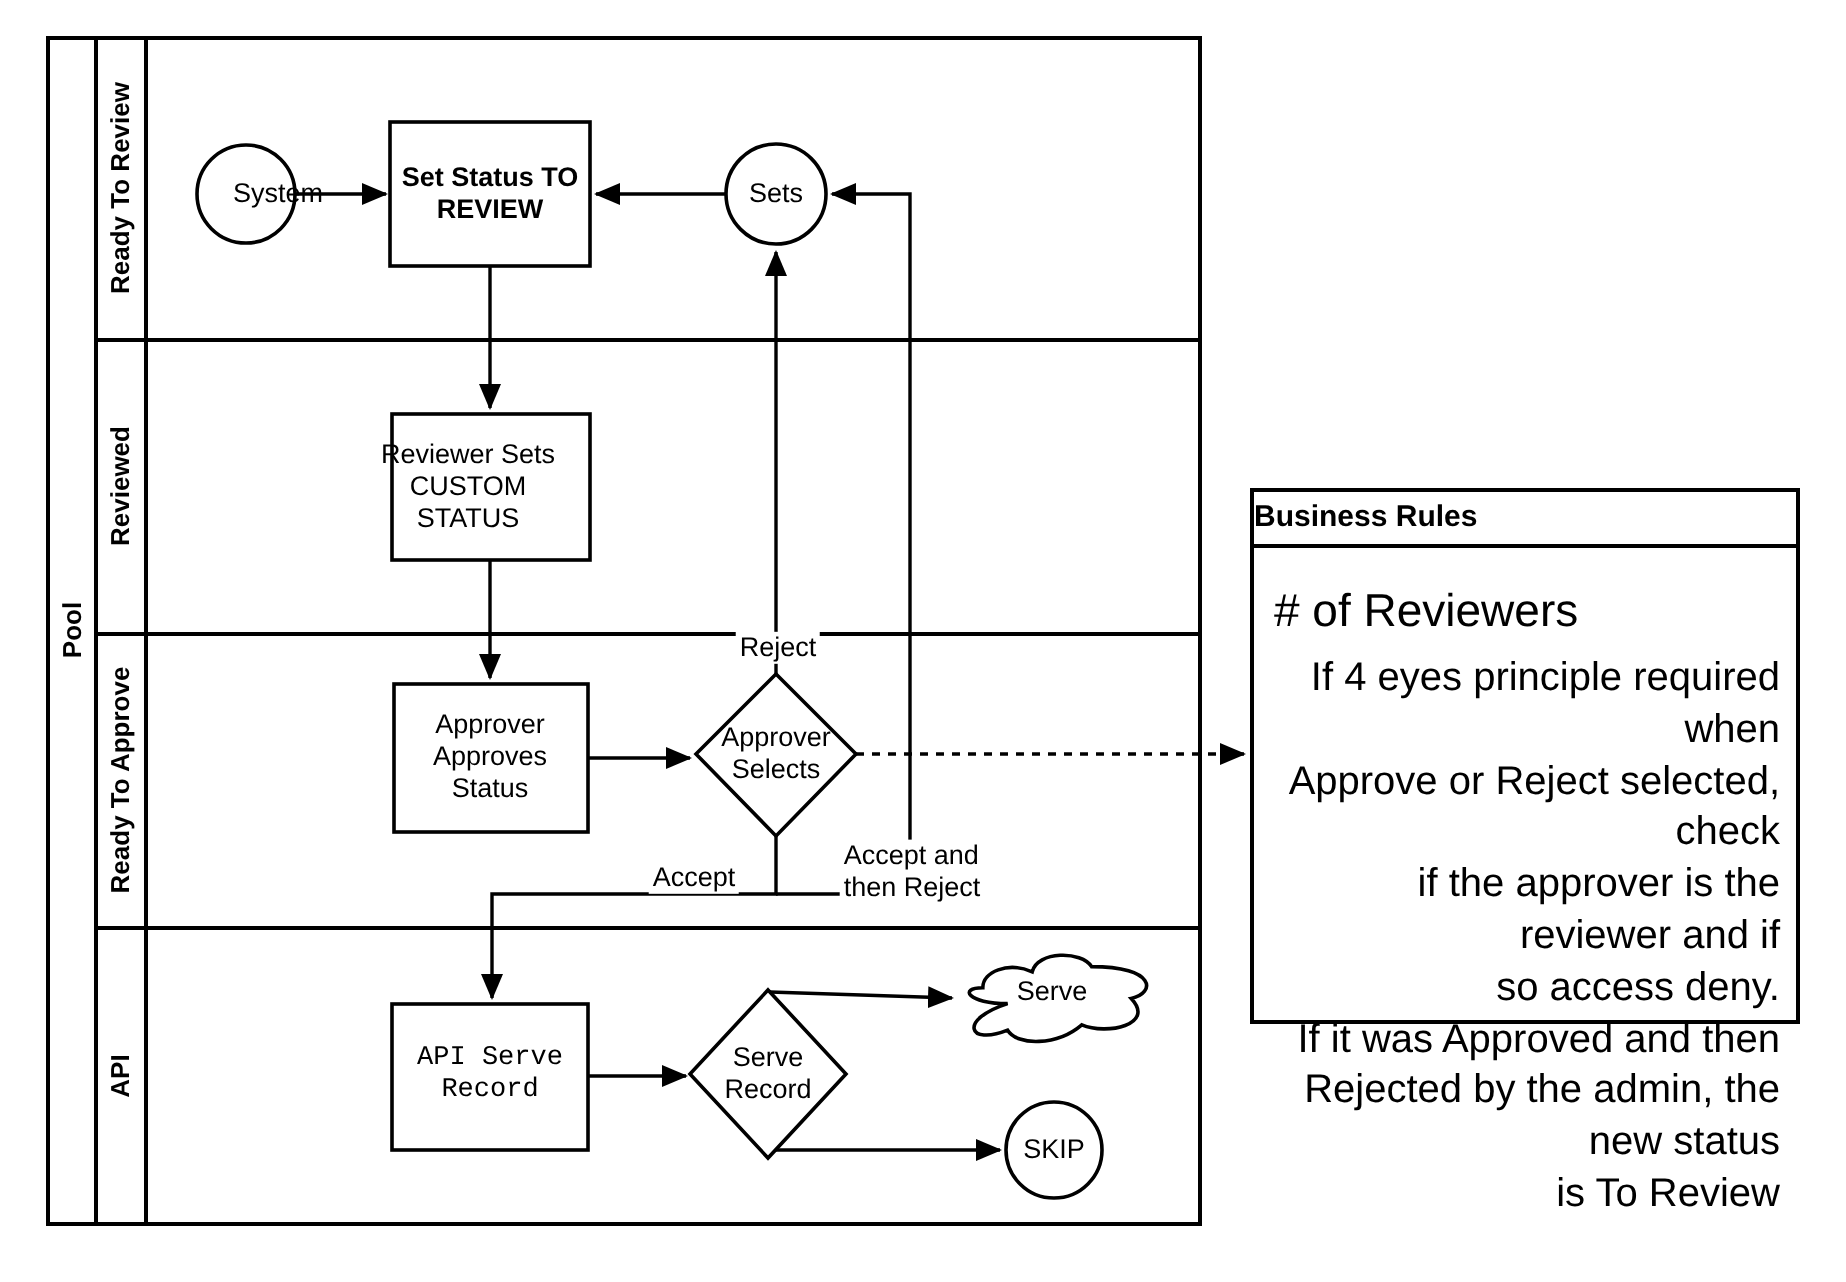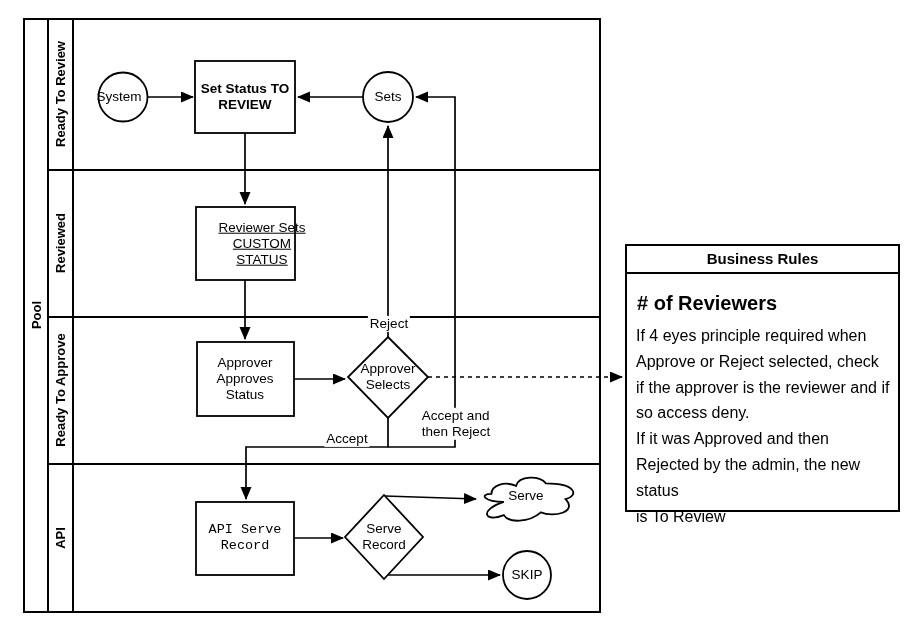--- a/index.html
+++ b/index.html
@@ -32,25 +32,25 @@
     white-space:nowrap; font-weight:bold; font-size:13px;
   }
   .br-box {
     position:absolute; left:625px; top:244px; width:275px; height:268px;
     box-sizing:border-box; border:2px solid var(--stroke,#000);
     background:var(--fill,#fff);
   }
   .br-header {
     box-sizing:border-box; height:28px; line-height:26px;
     border-bottom:2px solid var(--stroke,#000);
-    text-align:center; font-weight:bold; font-size:15px;
+    text-align:left; font-weight:bold; font-size:15px;
   }
   .br-content { padding:8px 8px 0 9px; }
-  .br-title { font-size:20px; font-weight:bold; margin:10px 0 8px 1px; }
-  .br-body { font-size:16px; line-height:25.8px; white-space:pre-line; }
+  .br-title { font-size:23px; font-weight:normal; margin:10px 0 8px 1px; }
+  .br-body { font-size:20px; line-height:25.8px; white-space:pre-line;text-align:right; }
 </style>
 </head>
 <body>
 
 <div class="stage">
 
   <svg class="diagram" width="923" height="641" viewBox="0 0 923 641">
     <defs>
       <marker id="arw" markerUnits="userSpaceOnUse" markerWidth="14" markerHeight="12" refX="12" refY="5.5" orient="auto">
         <path class="arrowhead" d="M0,0 L13,5.5 L0,11 Z"></path>
@@ -97,42 +97,42 @@
       C484,523 479,509.8 503.8,501.8 Z"></path>
     <circle class="shape" cx="527" cy="575" r="24"></circle>
   </svg>
 
   <div class="lane-lbl" style="left:36px; top:315px;">Pool</div>
   <div class="lane-lbl" style="left:60px; top:94px;">Ready To Review</div>
   <div class="lane-lbl" style="left:60px; top:243px;">Reviewed</div>
   <div class="lane-lbl" style="left:60px; top:390px;">Ready To Approve</div>
   <div class="lane-lbl" style="left:60px; top:538px;">API</div>
 
-  <div class="lbl" style="left:109px; top:97px;padding-left:20px;">System</div>
+  <div class="lbl" style="left:129px; top:97px;padding-left:20px;">System</div>
   <div class="lbl" style="left:245px; top:97px;font-weight:bold;">Set Status TO
 REVIEW</div>
   <div class="lbl" style="left:388px; top:97px;">Sets</div>
-  <div class="lbl" style="left:262px; top:244px;text-decoration:underline;">Reviewer Sets
+  <div class="lbl" style="left:234px; top:244px;">Reviewer Sets
 CUSTOM
 STATUS</div>
   <div class="lbl" style="left:245px; top:379px;">Approver
 Approves
 Status</div>
   <div class="lbl" style="left:388px; top:377px;">Approver
 Selects</div>
   <div class="lbl" style="left:245px; top:538px;font-family:Liberation Mono, monospace;">API Serve
 Record</div>
   <div class="lbl" style="left:384px; top:537px;">Serve
 Record</div>
   <div class="lbl" style="left:526px; top:496px;">Serve</div>
   <div class="lbl" style="left:527px; top:575px;">SKIP</div>
 
   <div class="lbl edge-lbl" style="left:389px; top:296px;margin-top:28px;">Reject</div>
   <div class="lbl edge-lbl" style="left:347px; top:439px;">Accept</div>
-  <div class="lbl edge-lbl left" style="left:456px; top:424px;">Accept and
+  <div class="lbl edge-lbl left" style="left:456px; top:436px;">Accept and
 then Reject</div>
 
   <div class="br-box">
     <div class="br-header">Business Rules</div>
     <div class="br-content">
       <div class="br-title"># of Reviewers</div>
       <div class="br-body">If 4  eyes principle required when
 Approve or Reject selected, check
 if the approver is the reviewer and if
 so access deny.

